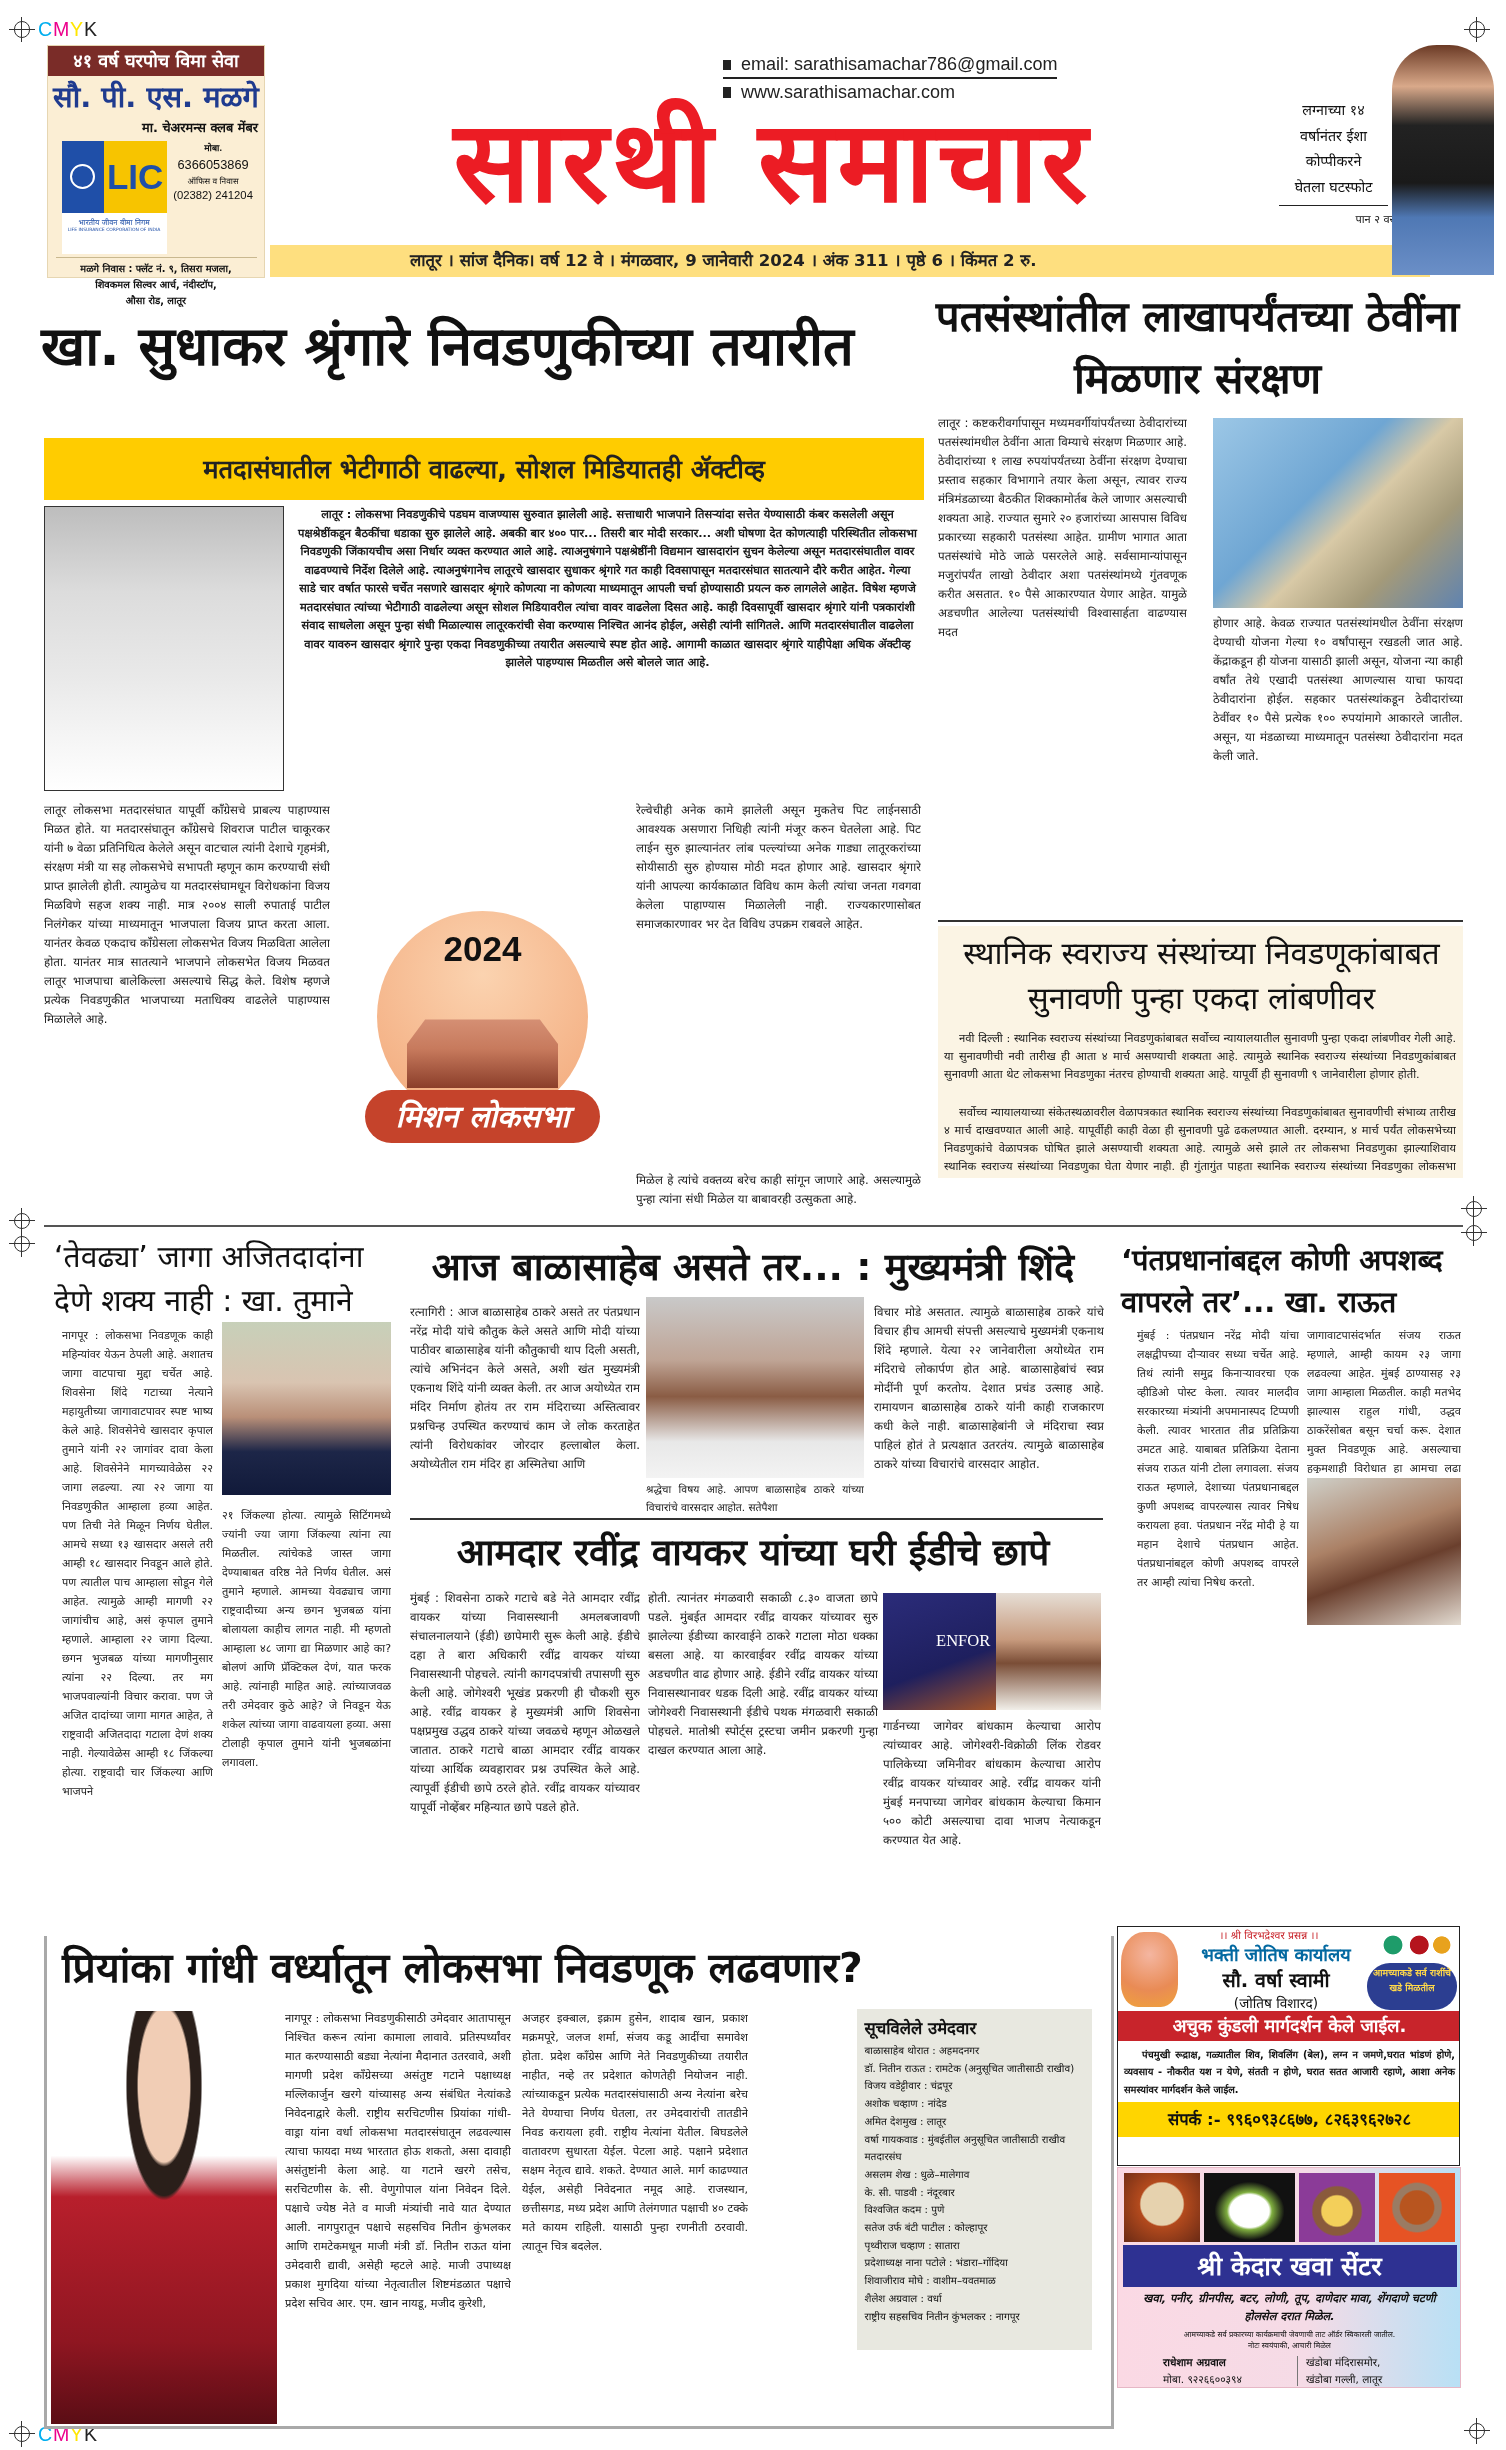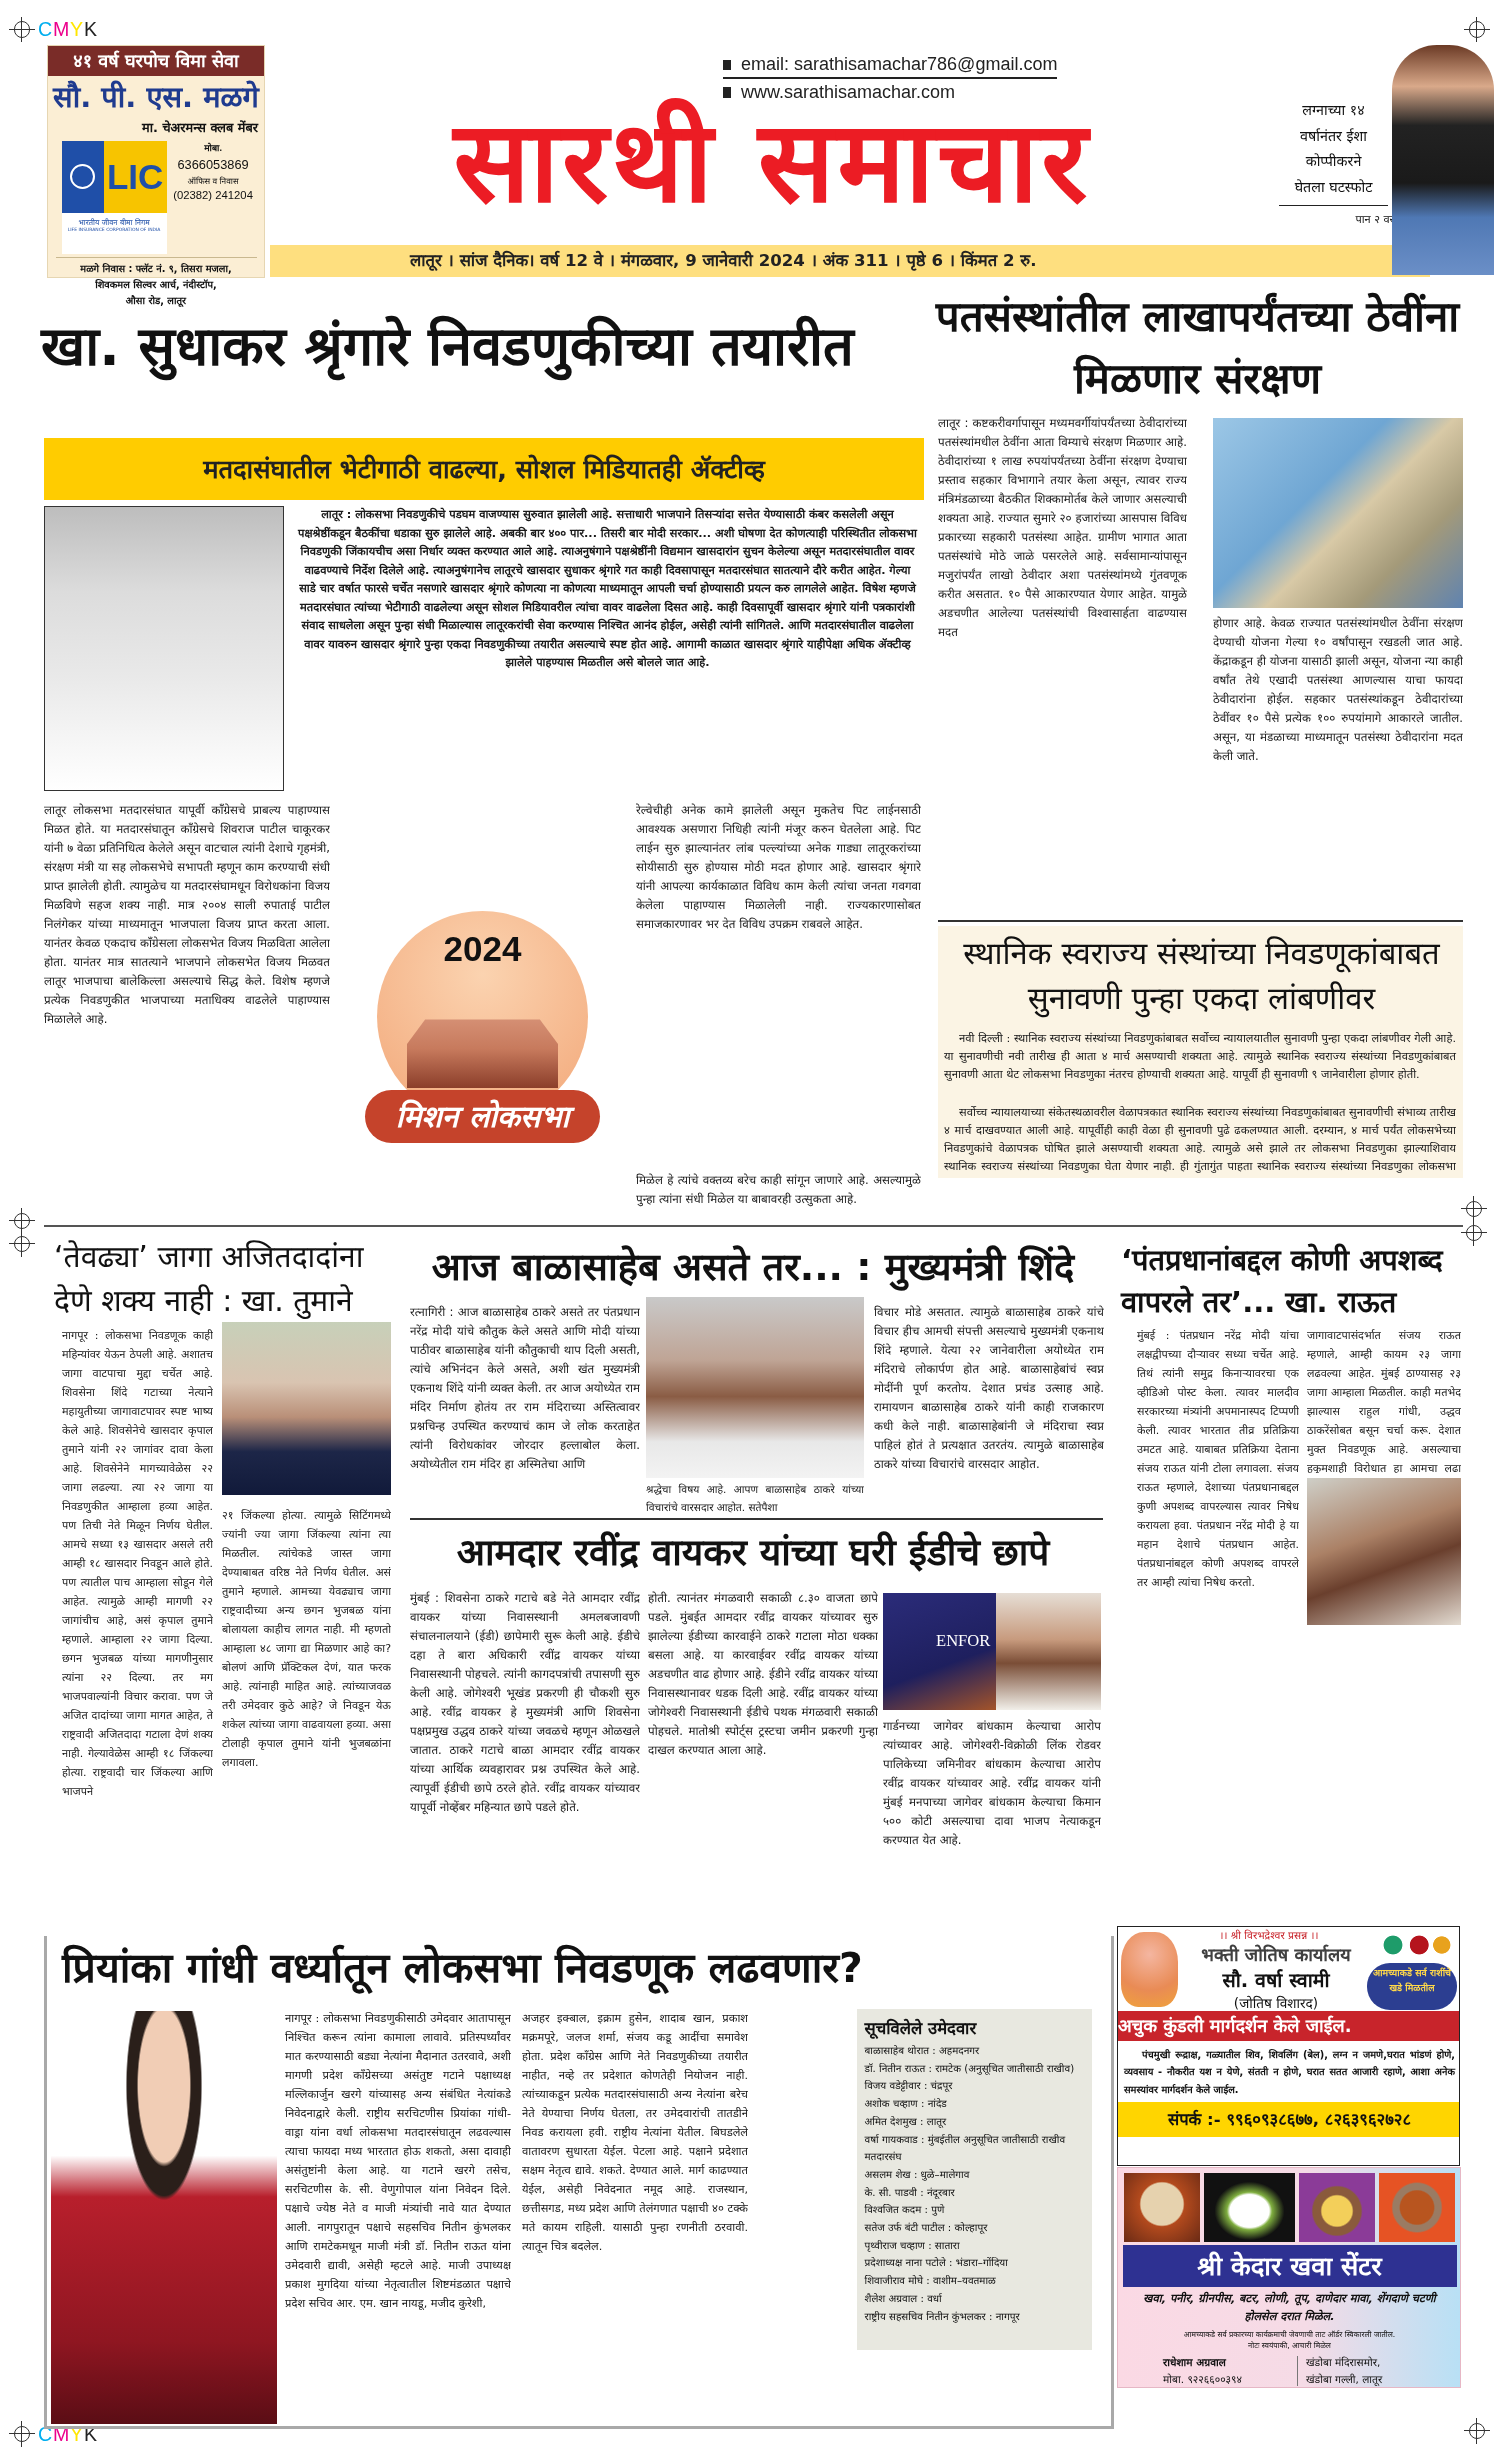--- a/index.html
+++ b/index.html
@@ -173,26 +173,26 @@
     <div>प्रदेशाध्यक्ष नाना पटोले : भंडारा–गोंदिया</div>
     <div>शिवाजीराव मोघे : वाशीम–यवतमाळ</div>
     <div>शैलेश अग्रवाल : वर्धा</div>
     <div>राष्ट्रीय सहसचिव नितीन कुंभलकर : नागपूर</div>
   </div>
 </div>
 
 <div class="abs" style="left:1117px;top:1926px;width:343px;height:240px;border:1.5px solid #222;background:#fff;overflow:hidden">
   <div style="position:absolute;left:3px;top:4.5px;width:57px;height:75px;border-radius:40% 40% 30% 30%;background:radial-gradient(circle at 50% 30%,#f4b6a1,#e98b55 60%,#f0a23a)"></div>
   <div style="position:absolute;left:68px;top:0;width:166px;text-align:center;color:#c8242b;font-size:10.5px;line-height:16.6px">।। श्री विरभद्रेश्वर प्रसन्न ।।</div>
-  <div style="position:absolute;left:60px;top:13.6px;width:196px;text-align:center;color:#404040;font-weight:bold;font-size:18px;line-height:27px">भक्ती जोतिष कार्यालय</div>
+  <div style="position:absolute;left:60px;top:13.6px;width:196px;text-align:center;color:#0369a1;font-weight:bold;font-size:18px;line-height:27px">भक्ती जोतिष कार्यालय</div>
   <div style="position:absolute;left:60px;top:39px;width:196px;text-align:center;font-weight:bold;font-size:19.6px;line-height:29px">सौ. वर्षा स्वामी</div>
   <div style="position:absolute;left:60px;top:66px;width:196px;text-align:center;font-size:13.6px;line-height:21px">(जोतिष विशारद)</div>
   <div style="position:absolute;left:260px;top:3px;width:75px;height:30px;background:radial-gradient(circle at 20% 50%,#1e9c6a 0 9px,transparent 9.8px),radial-gradient(circle at 55% 50%,#b5141d 0 9px,transparent 9.8px),radial-gradient(circle at 85% 50%,#e8a21d 0 8.3px,transparent 9px)"></div>
   <div style="position:absolute;left:249px;top:36px;width:90px;height:47px;border-radius:23px;background:#2c3e91;color:#ffd84a;font-size:9.4px;line-height:15px;text-align:center;padding:1.5px 3px;font-weight:bold">आमच्याकडे सर्व राशींचे खडे मिळतील</div>
-  <div style="position:absolute;left:0;top:84px;width:343px;height:30px;background:#c8242b;color:#fff;text-align:left;font-weight:bold;font-size:18px;line-height:30px">अचुक कुंडली मार्गदर्शन केले जाईल.</div>
+  <div style="position:absolute;left:0;top:84px;width:343px;height:30px;background:#c8242b;color:#fff;text-align:center;font-weight:bold;font-size:18px;line-height:30px">अचुक कुंडली मार्गदर्शन केले जाईल.</div>
   <div style="position:absolute;left:6px;top:119px;width:331px;font-size:9.8px;line-height:17.3px;font-weight:bold;text-align:justify;text-indent:18px">पंचमुखी रूद्राक्ष, गळ्यातील शिव, शिवलिंग (बेल), लग्न न जमणे,घरात भांडणं होणे, व्यवसाय - नौकरीत यश न येणे, संतती न होणे, घरात सतत आजारी रहाणे, आशा अनेक समस्यांवर मार्गदर्शन केले जाईल.</div>
   <div style="position:absolute;left:0;top:175px;width:343px;height:35px;background:#ffd500;text-align:center;font-weight:bold;font-size:16.6px;line-height:35px;color:#111">संपर्क :- ९९६०९३८६७७, ८२६३९६२७२८</div>
 </div>
 
 <div class="abs" style="left:1117px;top:2167px;width:344px;height:221px;background:linear-gradient(90deg,#fbd9e4 0%,#f5dbe6 55%,#b8e0f5 100%);border:0.8px solid #e6b7c5;overflow:hidden">
   <div style="position:absolute;left:6px;top:4.5px;width:331px;height:69px;display:flex;gap:4.5px">
     <div style="flex:1;background:radial-gradient(circle at 50% 45%,#e6d2ae 0 21px,#b34a1d 22.6px,#6a2a15)"></div>
     <div style="flex:1.2;background:radial-gradient(ellipse at 50% 55%,#ffffff 0 19.6px,#7fae3f 22.6px,#111 35px)"></div>
     <div style="flex:1;background:radial-gradient(circle at 50% 55%,#f3cf5a 0 15px,#8a5a3c 16.6px 24px,#8b3b98 25.6px)"></div>
     <div style="flex:1;background:radial-gradient(circle at 50% 50%,#b8551f 0 16.6px,#9a7b63 18px 24px,#e65324 25.6px)"></div>

